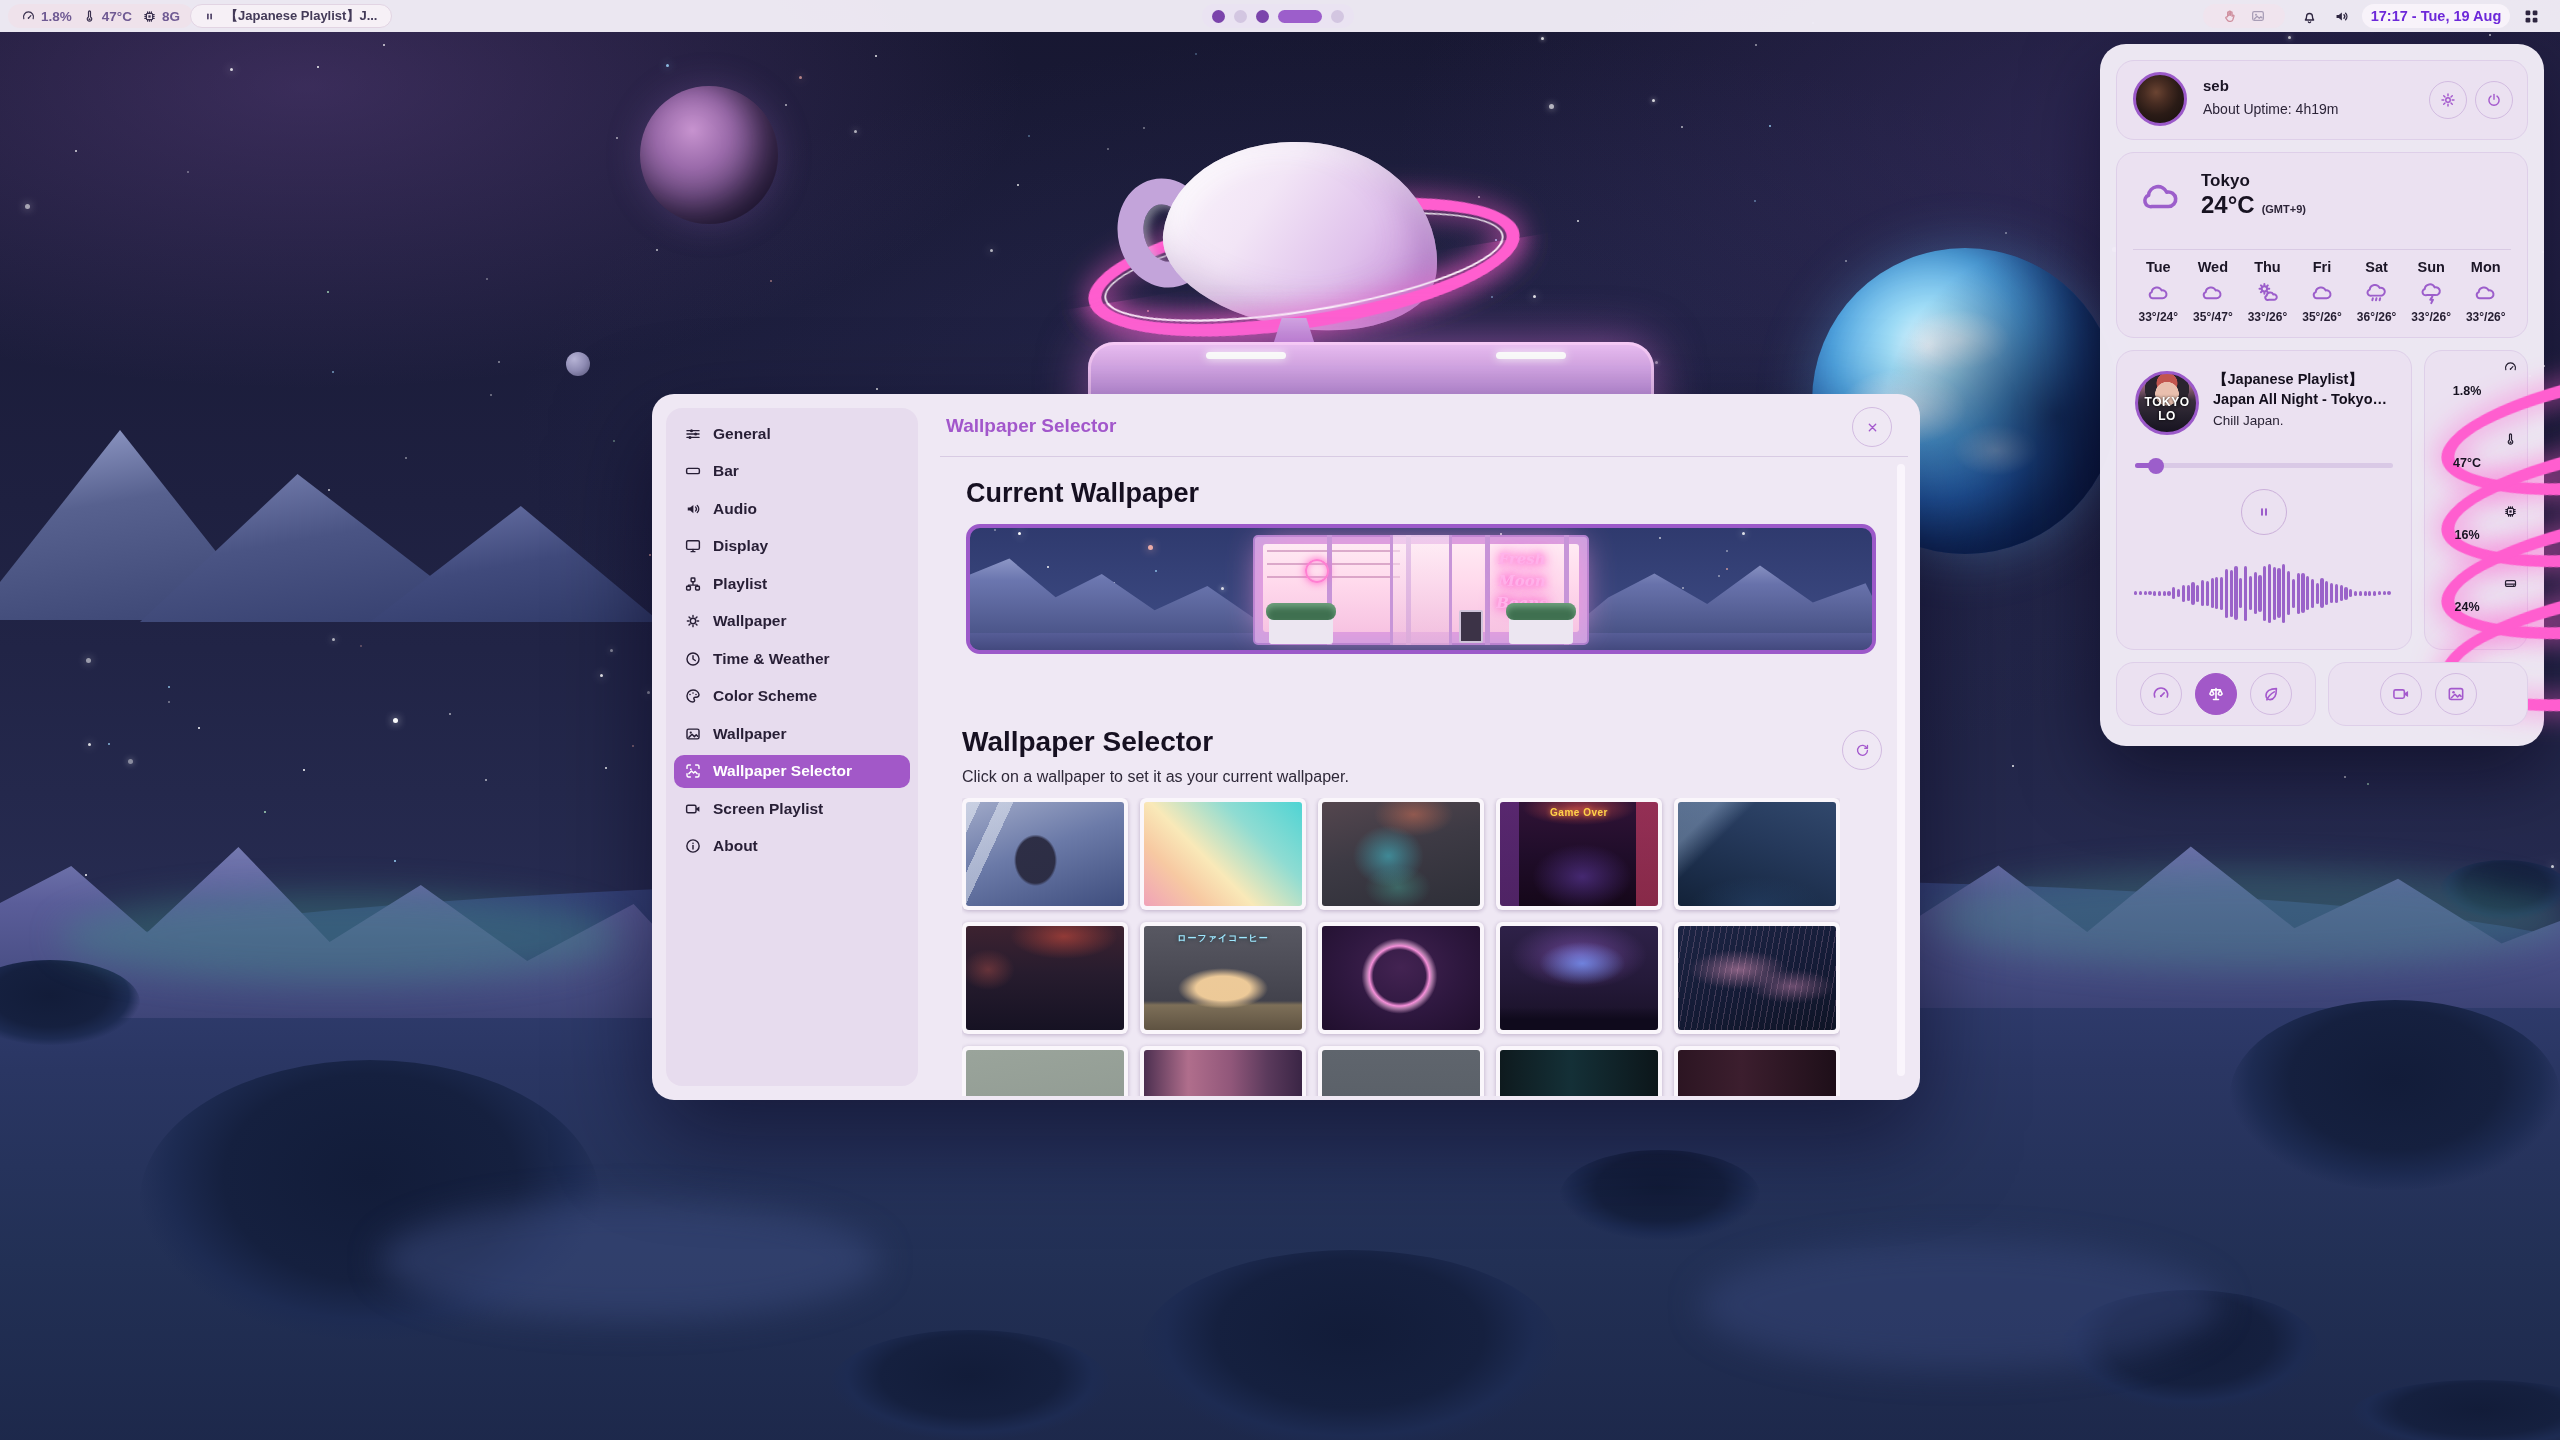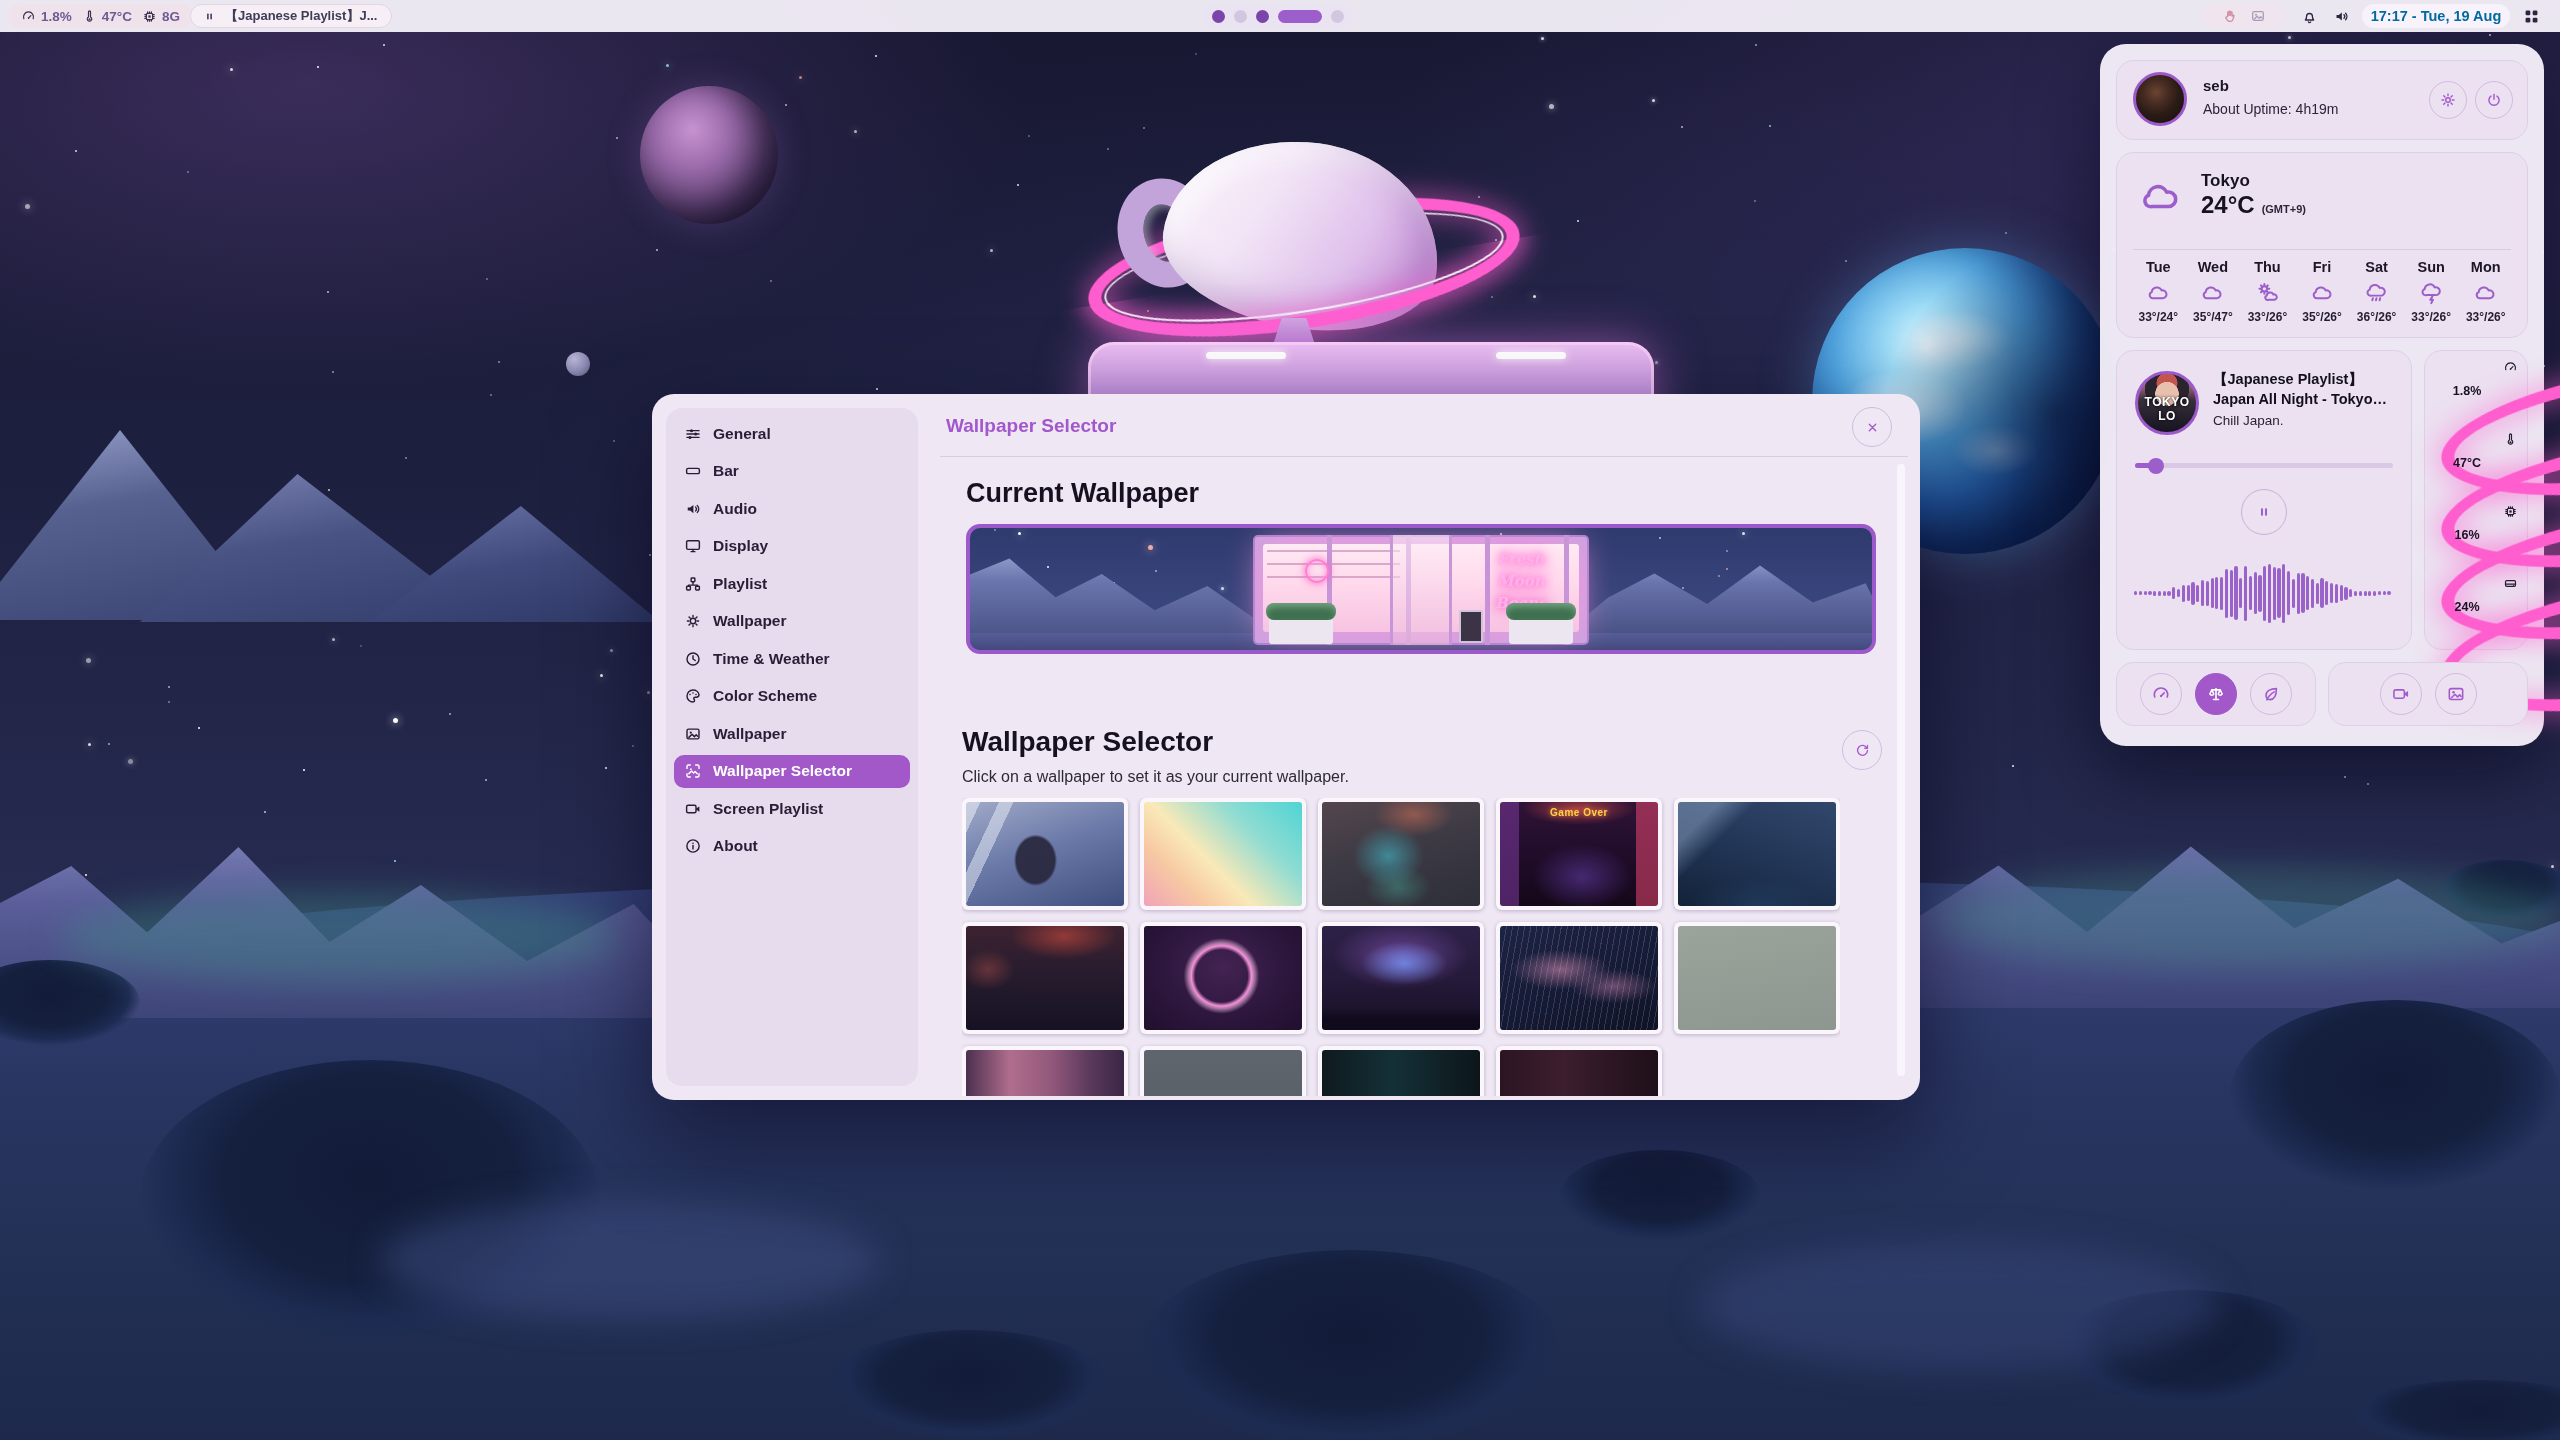--- a/index.html
+++ b/index.html
@@ -89,21 +89,21 @@
   .ws-dot.empty{width:13px;background:#d3c6e1;}
   .ws-dot.active{width:44px;background:#9c5ecb;}
   #tb-tray{left:2203px;width:82px;background:#f0e4ee;justify-content:center;gap:12px;}
   #tb-tray .ic{width:16px;height:16px;}
   .tray-hand{color:#cf8f9e;}
   .tray-photo{color:#a89db6;}
   .tb-ico-btn{position:absolute;top:4px;width:26px;height:24px;display:flex;align-items:center;justify-content:center;color:#2e2640;}
   .tb-ico-btn .ic{width:17px;height:17px;}
   #tb-bell{left:2296px;}
   #tb-vol{left:2328px;}
-  #tb-clock{left:2362px;width:148px;background:#f8f3fa;justify-content:center;font-size:14.5px;font-weight:700;color:#0369a1;}
+  #tb-clock{left:2362px;width:148px;background:#f8f3fa;justify-content:center;font-size:14.5px;font-weight:700;color:#6d28d9;}
   #tb-apps{left:2518px;top:3px;width:26px;height:26px;}
   #tb-apps .ic{width:19px;height:19px;}
   .ic{display:inline-block;line-height:0;}
   .ic svg{width:100%;height:100%;display:block;}
 
   
   #win{position:absolute;left:652px;top:394px;width:1268px;height:706px;border-radius:22px;
     background:#efe8f4;box-shadow:0 36px 95px rgba(8,4,26,.55);z-index:50;}
   #win-side{position:absolute;left:14px;top:14px;width:252px;height:678px;background:#e7dcee;
     border-radius:16px;padding:9px 8px;display:flex;flex-direction:column;gap:4.5px;}
@@ -726,20 +726,25 @@
               <span class="tovl arcade">Game Over</span>
             </div>
           </div>
           <div class="thumb">
             <div class="timg" style="background: linear-gradient(135deg, rgba(170, 195, 225, 0.4) 0%, rgba(170, 195, 225, 0.4) 16%, rgba(170, 195, 225, 0) 30%), radial-gradient(60% 40% at 50% 100%, rgba(40, 70, 110, 0.5), rgba(40, 70, 110, 0) 70%), linear-gradient(200deg, rgb(49, 72, 108) 0%, rgb(37, 57, 91) 40%, rgb(26, 44, 72) 75%, rgb(19, 34, 56) 100%);"></div>
           </div>
           <div class="thumb">
             <div class="timg" style="background: radial-gradient(50% 32% at 62% 10%, rgba(205, 75, 60, 0.6), rgba(205, 75, 60, 0) 68%), radial-gradient(24% 28% at 14% 42%, rgba(195, 85, 75, 0.4), rgba(195, 85, 75, 0) 70%), linear-gradient(rgb(61, 34, 48) 0%, rgb(39, 28, 46) 45%, rgb(22, 18, 35) 100%);"></div>
           </div>
           <div class="thumb">
+            <div class="timg" style="background: radial-gradient(38% 26% at 50% 60%, rgba(255, 216, 160, 0.9) 0%, rgba(255, 216, 160, 0.9) 45%, rgba(255, 216, 160, 0) 75%), linear-gradient(rgb(88, 88, 98) 0%, rgb(78, 78, 88) 35%, rgb(66, 66, 76) 72%, rgb(125, 111, 88) 76%, rgb(95, 83, 66) 100%);">
+              <span class="tovl kanji">ローファイコーヒー</span>
+            </div>
+          </div>
+          <div class="thumb">
             <div class="timg" style="background: radial-gradient(circle at 49% 48%, rgba(0, 0, 0, 0) 0%, rgba(0, 0, 0, 0) 27%, rgba(255, 150, 225, 0.95) 31%, rgba(255, 190, 235, 0.55) 34%, rgba(0, 0, 0, 0) 39%), radial-gradient(at 50% 40%, rgb(67, 35, 82) 0%, rgb(47, 24, 64) 50%, rgb(32, 15, 45) 100%);"></div>
           </div>
           <div class="thumb">
             <div class="timg" style="background: linear-gradient(0deg, rgb(15, 10, 28) 0%, rgb(15, 10, 28) 10%, rgba(15, 10, 28, 0) 22%), radial-gradient(42% 32% at 52% 36%, rgba(120, 155, 255, 0.75), rgba(120, 155, 255, 0) 65%), radial-gradient(60% 45% at 50% 28%, rgba(150, 95, 205, 0.55), rgba(150, 95, 205, 0) 72%), linear-gradient(rgb(46, 33, 72) 0%, rgb(37, 26, 58) 50%, rgb(24, 16, 38) 100%);"></div>
           </div>
           <div class="thumb">
             <div class="timg" style="background: radial-gradient(46% 28% at 38% 42%, rgba(245, 160, 200, 0.5), rgba(245, 160, 200, 0) 68%), radial-gradient(40% 24% at 72% 58%, rgba(215, 140, 185, 0.45), rgba(215, 140, 185, 0) 68%), repeating-linear-gradient(100deg, rgba(255, 190, 220, 0.18) 0px, rgba(255, 190, 220, 0.18) 1px, rgba(255, 190, 220, 0) 1px, rgba(255, 190, 220, 0) 6px), linear-gradient(160deg, rgb(28, 36, 68) 0%, rgb(20, 27, 54) 55%, rgb(14, 20, 37) 100%);"></div>
           </div>
           <div class="thumb">
             <div class="timg" style="background: linear-gradient(170deg, rgb(154, 164, 155) 0%, rgb(141, 151, 143) 100%);"></div>

